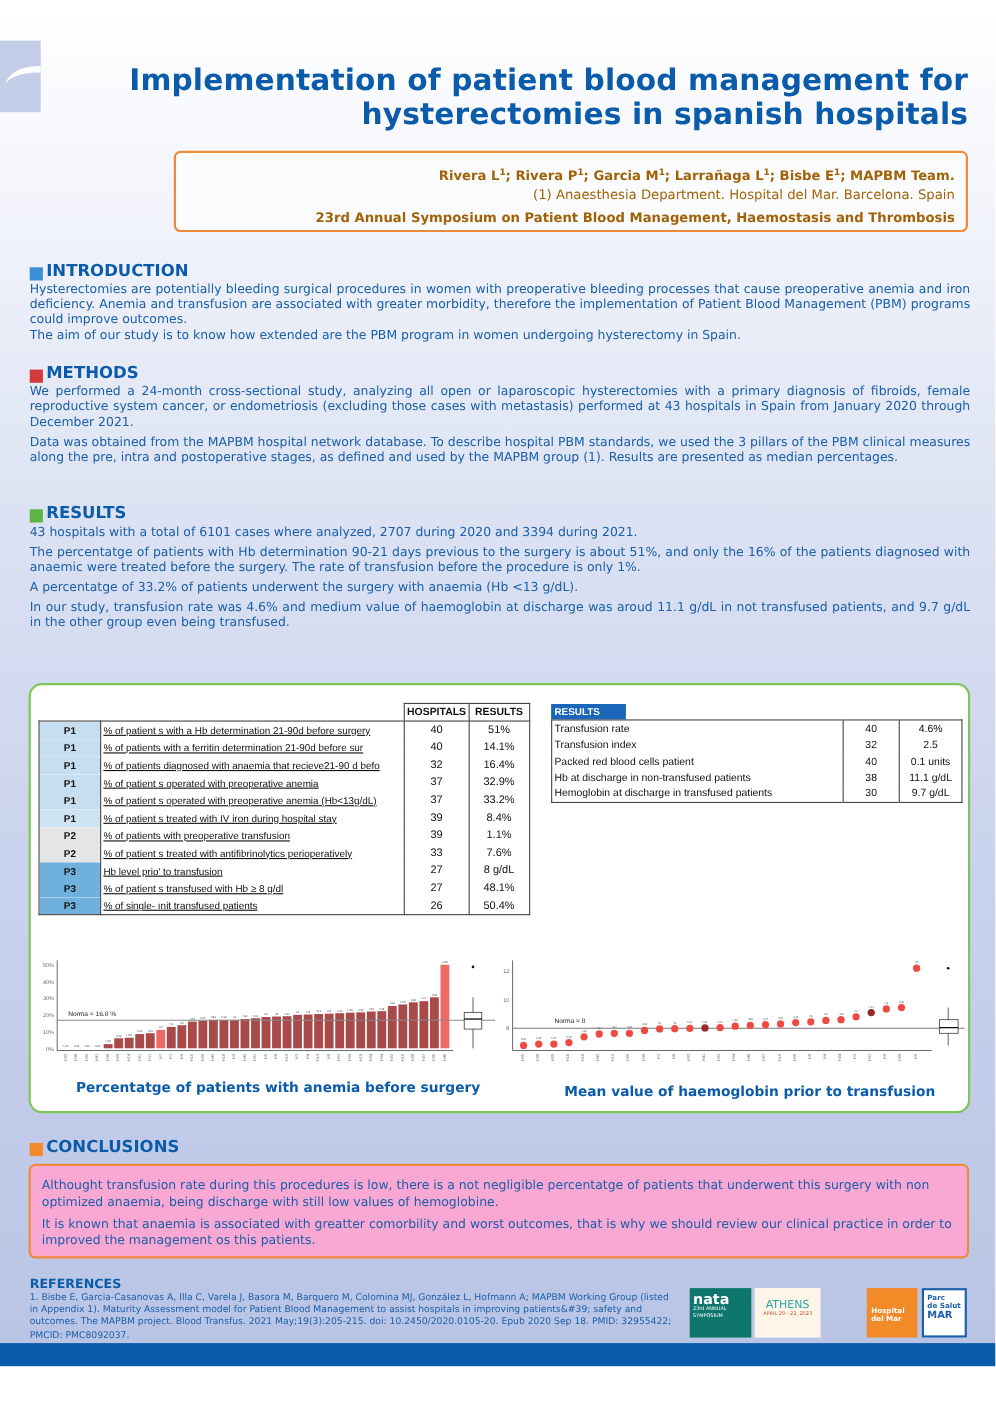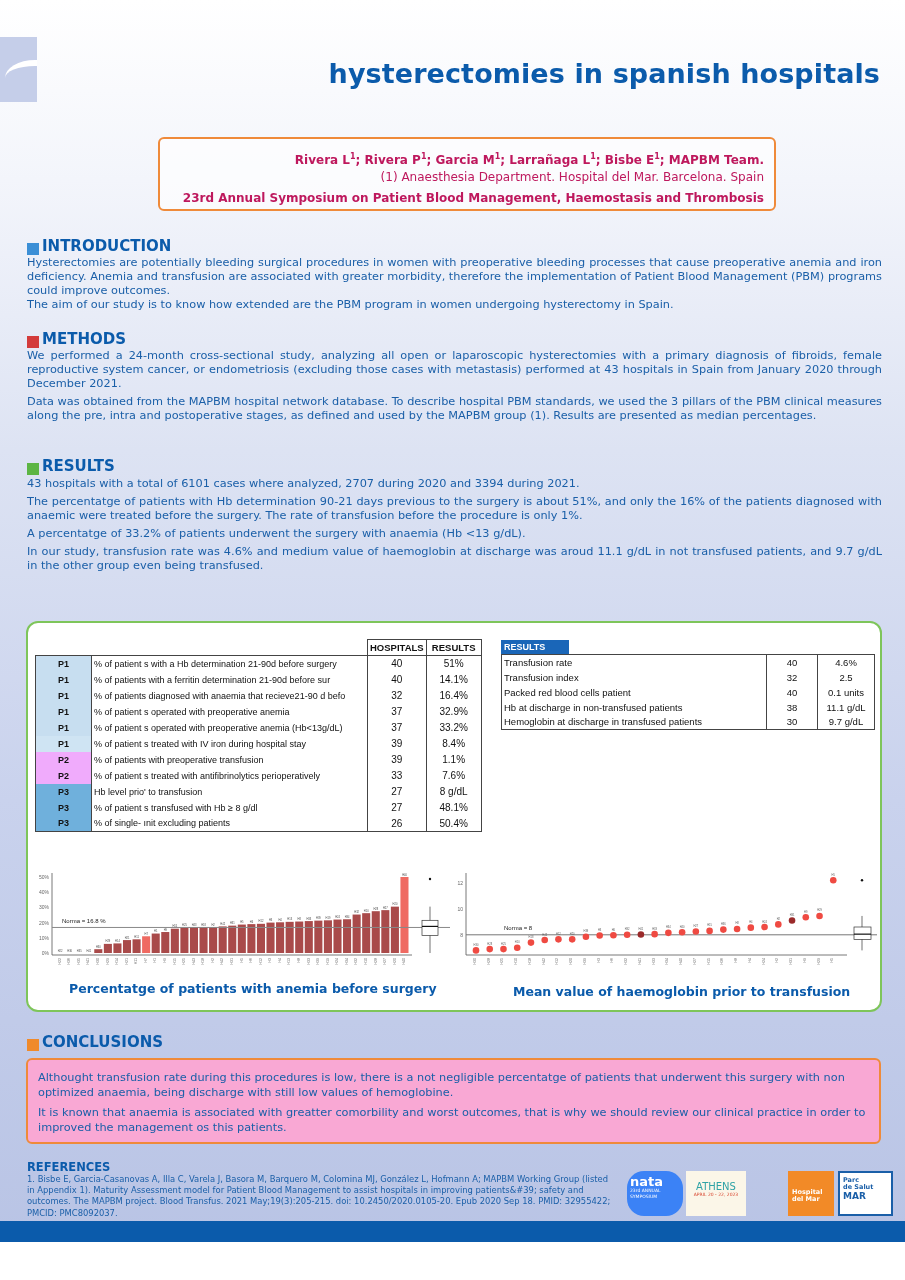--- a/index.html
+++ b/index.html
@@ -22,23 +22,23 @@
   .deco::after {
     content: ""; position: absolute; left: 5px; top: 23px; width: 60px; height: 30px;
     border-top: 6px solid #ffffff; border-radius: 50% 50% 0 0;
   }
   .title {
     position: absolute; right: 25px; top: 58px; width: 820px;
     text-align: right; font-weight: bold; font-size: 27px; line-height: 31px;
     color: #0b5bab; letter-spacing: 0.1px;
   }
   .authors-box {
-    position: absolute; left: 158px; top: 137px; width: 618px; height: 74px;
+    position: absolute; left: 158px; top: 137px; width: 722px; height: 74px;
     border: 2px solid #ef8a3a; border-radius: 6px; background: rgba(255,255,255,0.65);
-    text-align: right; padding: 7px 10px 0 10px; font-size: 12px; color: #be185d;
+    text-align: right; padding: 7px 10px 0 10px; font-size: 12px; color: #a16207;
   }
   .authors-box .line { height: 21px; line-height: 21px; white-space: nowrap; }
   .authors-box .bold { font-weight: bold; }
   .authors-box sup { font-size: 8px; }
 
   .section-head {
     position: absolute; left: 27px; font-weight: bold; font-size: 15px; color: #0b5bab;
     display: flex; align-items: flex-end; height: 18px;
   }
   .sq { width: 12px; height: 12px; margin-right: 3px; display: inline-block; }
@@ -52,28 +52,28 @@
     position: absolute; left: 26px; top: 621px; width: 856px; height: 391px;
     background: #ffffff; border: 2px solid #7ec55a; border-radius: 12px;
   }
   table.t1 {
     position: absolute; left: 35px; top: 639px; border-collapse: collapse;
     font-family: "Liberation Sans", sans-serif; font-size: 9px; color: #111;
   }
   table.t1 td, table.t1 th { height: 16px; padding: 0 2px; white-space: nowrap; overflow: hidden; }
   table.t1 th { font-weight: bold; font-size: 9.5px; border: 1.5px solid #444; text-align: center; }
   table.t1 td.p { width: 56px; text-align: center; font-weight: bold; border-left: 1.5px solid #444; border-right: 1px solid #444; }
-  table.t1 td.desc { width: 276px; max-width: 276px; border-right: 1px solid #444; }
+  table.t1 td.desc { width: 276px; max-width: 276px; border-right: 1px solid #444; text-decoration: underline; }
   table.t1 td.num { width: 57px; text-align: center; border-right: 1px solid #444; font-size: 10px; }
   table.t1 td.res { width: 55px; text-align: center; border-right: 1.5px solid #444; font-size: 10px; }
   table.t1 tr.last td { border-bottom: 1.5px solid #444; }
   table.t1 tr.first td { border-top: 1.5px solid #444; }
   .p1 { background: #c7def0; }
   .p1b { background: #cfe4f3; }
-  .p2 { background: #f0abfc; }
+  .p2 { background: #e5e5e5; }
   .p3 { background: #6fb0dc; }
 
   .t2-head {
     position: absolute; left: 501px; top: 640px; width: 68px; height: 14px;
     background: #1a66b8; color: #fff; font-weight: bold; font-size: 9px; padding-left: 3px; line-height: 14px;
     font-family: "Liberation Sans", sans-serif;
   }
   table.t2 {
     position: absolute; left: 501px; top: 654px; border-collapse: collapse;
     font-family: "Liberation Sans", sans-serif; font-size: 9.5px; color: #111;
@@ -93,34 +93,35 @@
     position: absolute; left: 26px; top: 1058px; width: 855px; height: 86px;
     background: #f9a8d4; border: 2px solid #ef8a3a; border-radius: 6px;
     padding: 10px 10px; font-size: 11.3px; line-height: 15px; color: #1a5fa8;
   }
   .concl-box p { margin-bottom: 5px; }
 
   .refs-head { position: absolute; left: 27px; top: 1160px; font-weight: bold; font-size: 11.5px; color: #0b5bab; }
   .refs-text { position: absolute; left: 27px; top: 1174px; width: 590px; font-size: 8.4px; line-height: 11.2px; color: #1a5fa8; }
 
   .logos { position: absolute; top: 1171px; height: 45px; }
-  .logo-nata { left: 627px; width: 56px; background: #3b82f6; color: #fff; font-size: 6px; padding: 4px 3px; border-radius: 17px; }
+  .logo-nata { left: 627px; width: 56px; background: #0f766e; color: #fff; font-size: 6px; padding: 4px 3px; }
   .logo-athens { left: 686px; width: 60px; background: #fbf6e8; color: #2fa3a6; text-align: center; font-size: 9px; padding-top: 10px; }
   .logo-hdm { left: 788px; width: 46px; background: #f28a27; color: #fff; font-size: 6.5px; font-weight: bold; padding: 18px 4px 0 4px; line-height: 7px; }
-  .logo-psm { left: 838px; width: 55px; background: #fff; border: 2px solid #1a5fa8; color: #1a5fa8; font-size: 6.5px; font-weight: bold; padding: 4px 3px; line-height: 7px; }
+  .logo-psm { left: 838px; width: 41px; background: #fff; border: 2px solid #1a5fa8; color: #1a5fa8; font-size: 6.5px; font-weight: bold; padding: 4px 3px; line-height: 7px; }
 
   .footer-bar { position: absolute; left: 0; top: 1221px; width: 905px; height: 21px; background: #0b5bab; }
 </style>
 </head>
 <body>
 
 <div class="poster"></div>
 <div class="deco"></div>
 
 <div class="title">
+  <div>Implementation of patient blood management for</div>
   <div>hysterectomies in spanish hospitals</div>
 </div>
 
 <div class="authors-box">
   <div class="line bold" id="authors-line"><span>Rivera L<sup>1</sup></span>; <span>Rivera P<sup>1</sup></span>; <span>Garcia M<sup>1</sup></span>; <span>Larrañaga L<sup>1</sup></span>; <span>Bisbe E<sup>1</sup></span>; <span>MAPBM Team.</span></div>
   <div class="line">(1) Anaesthesia Department. Hospital del Mar. Barcelona. Spain</div>
   <div class="line bold">23rd Annual Symposium on Patient Blood Management, Haemostasis and Thrombosis</div>
 </div>
 
 <div class="section-head" style="top:237px;">
@@ -219,21 +220,21 @@
         <td class="res">8 g/dL</td>
       </tr>
       <tr>
         <td class="p p3">P3</td>
         <td class="desc">% of patient s transfused with Hb ≥ 8 g/dl</td>
         <td class="num">27</td>
         <td class="res">48.1%</td>
       </tr>
       <tr class="last">
         <td class="p p3">P3</td>
-        <td class="desc">% of single- ınit excluding patients</td>
+        <td class="desc">% of single- ınit transfused patients</td>
         <td class="num">26</td>
         <td class="res">50.4%</td>
       </tr>
     </tbody>
 </table>
 
 <div class="t2-head">RESULTS</div>
 <table class="t2">
   <tbody id="t2-body">
       <tr>

